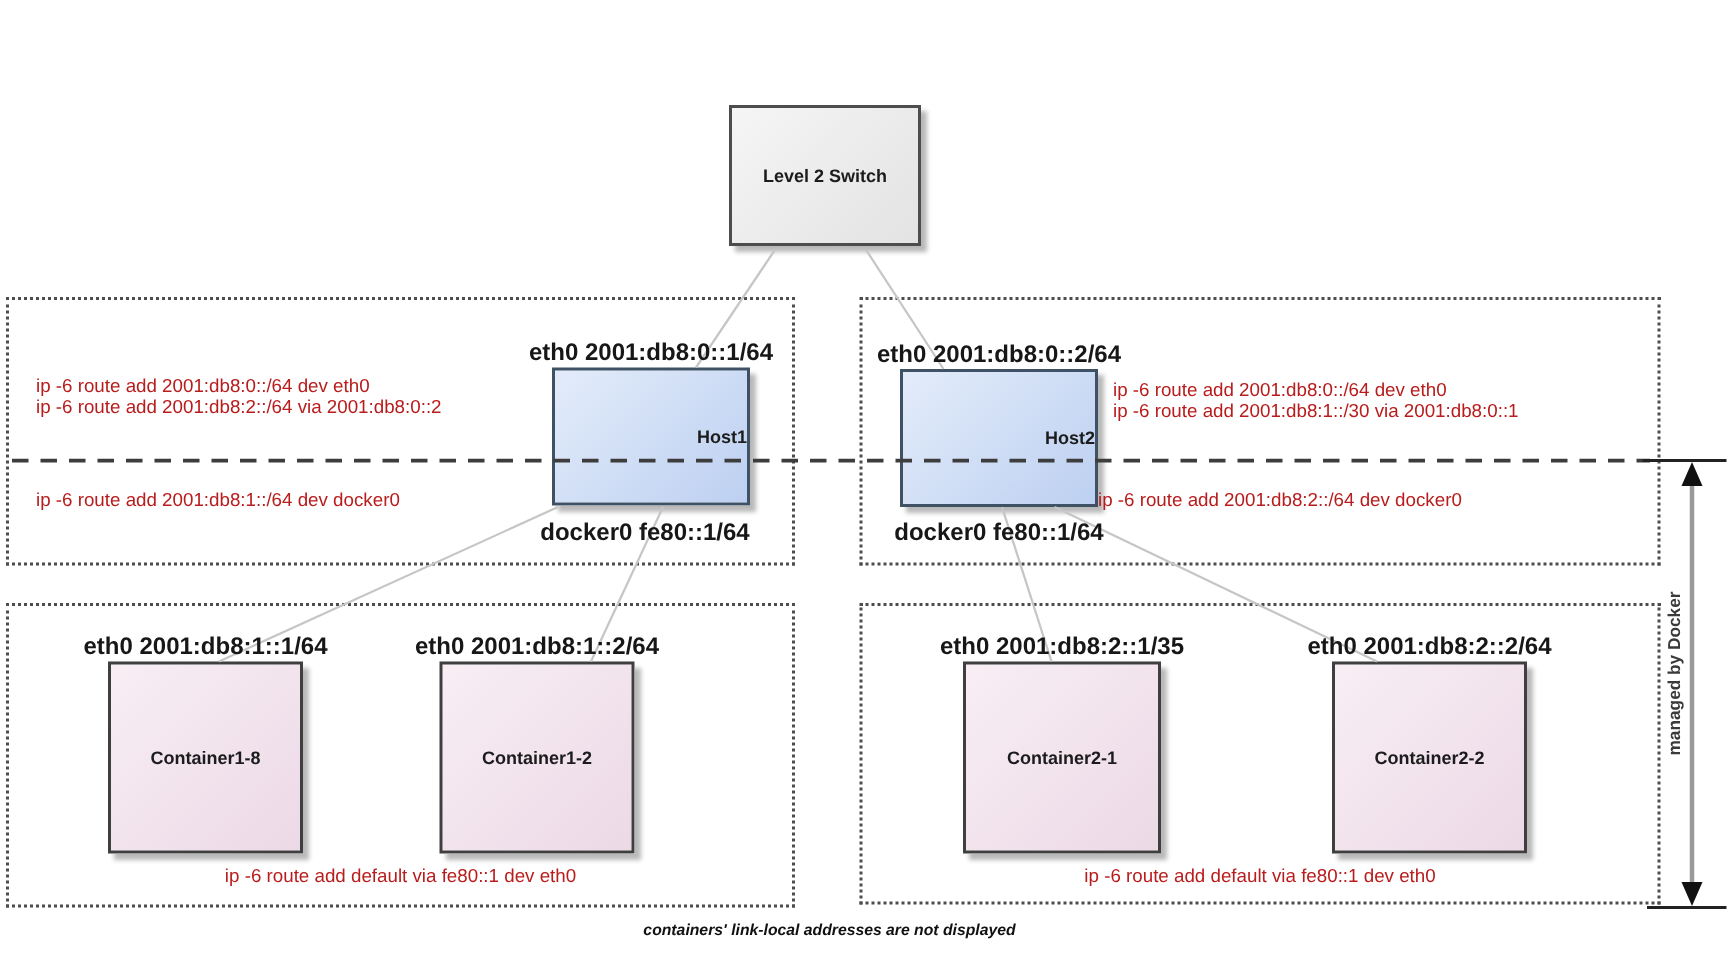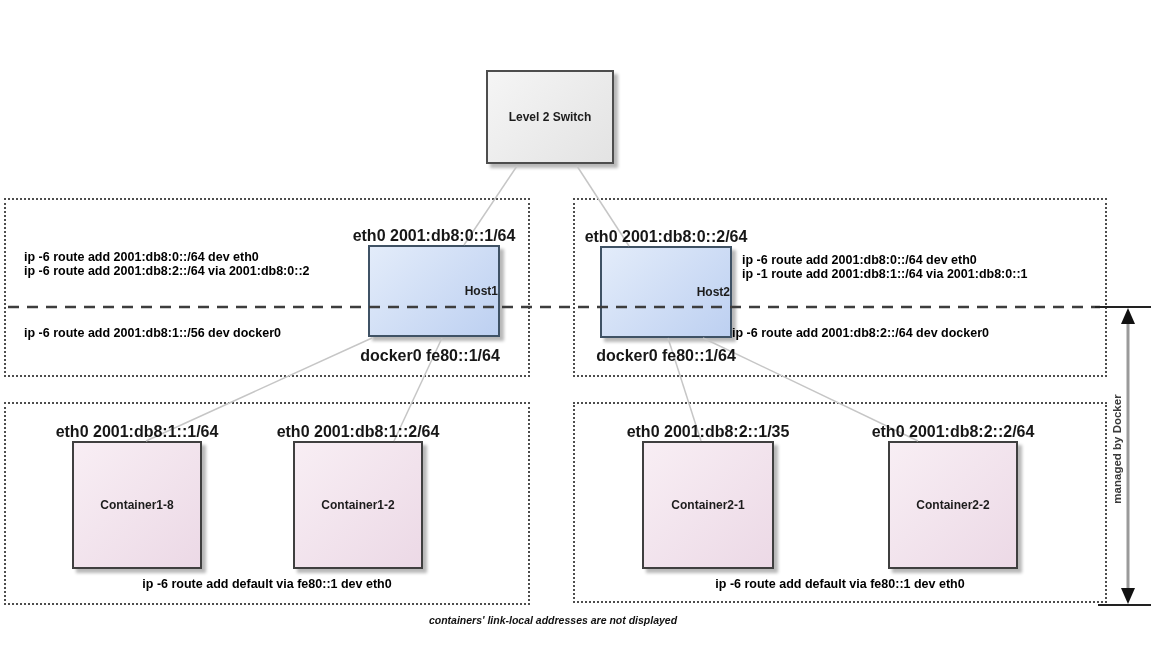--- a/index.html
+++ b/index.html
@@ -30,21 +30,21 @@
   .container-node{
     border:2px solid var(--container-border,#3f3f3f);
     background:linear-gradient(135deg,var(--container-fill-start,#f8eef4),var(--container-fill-end,#ecd9e6));
   }
   
   .lbl{
     position:absolute;font-size:16px;font-weight:bold;white-space:nowrap;color:#171717;
   }
   .lbl.center{transform:translateX(-50%);}
   .route{
-    position:absolute;font-size:12.5px;font-weight:bold;line-height:14px;white-space:nowrap;color:#000000;
+    position:absolute;font-size:12.5px;font-weight:normal;line-height:14px;white-space:nowrap;color:#b91c1c;
   }
   .side-label{
     position:absolute;left:1117px;top:449px;transform:translate(-50%,-50%) rotate(-90deg);
     font-size:11.5px;font-weight:bold;color:#3a3a3a;white-space:nowrap;
   }
   .caption{
     position:absolute;left:553px;top:614px;transform:translateX(-50%);
     font-size:10.5px;font-style:italic;font-weight:bold;color:#111;white-space:nowrap;
   }
   svg.overlay{position:absolute;left:0;top:0;pointer-events:none;}
@@ -109,24 +109,24 @@
   <div class="lbl center" style="left:666px;top:347px;">docker0 fe80::1/64</div>
   <div class="lbl center" style="left:137px;top:423px;">eth0 2001:db8:1::1/64</div>
   <div class="lbl center" style="left:358px;top:423px;">eth0 2001:db8:1::2/64</div>
   <div class="lbl center" style="left:708px;top:423px;">eth0 2001:db8:2::1/35</div>
   <div class="lbl center" style="left:953px;top:423px;">eth0 2001:db8:2::2/64</div>
 
   <div class="route" style="left:24px;top:250px;">
     <div>ip -6 route add 2001:db8:0::/64 dev eth0</div>
     <div>ip -6 route add 2001:db8:2::/64 via 2001:db8:0::2</div>
   </div>
-  <div class="route" style="left:24px;top:326px;">ip -6 route add 2001:db8:1::/56 dev docker0</div>
+  <div class="route" style="left:24px;top:326px;">ip -6 route add 2001:db8:1::/64 dev docker0</div>
   <div class="route" style="left:742px;top:253px;">
     <div>ip -6 route add 2001:db8:0::/64 dev eth0</div>
-    <div>ip -1 route add 2001:db8:1::/64 via 2001:db8:0::1</div>
+    <div>ip -6 route add 2001:db8:1::/30 via 2001:db8:0::1</div>
   </div>
   <div class="route" style="left:732px;top:326px;">ip -6 route add 2001:db8:2::/64 dev docker0</div>
 
   <div class="route" style="left:267px;top:577px;transform:translateX(-50%);">ip -6 route add default via fe80::1 dev eth0</div>
   <div class="route" style="left:840px;top:577px;transform:translateX(-50%);">ip -6 route add default via fe80::1 dev eth0</div>
 
   <div class="side-label">managed by Docker</div>
   <div class="caption">containers' link-local addresses are not displayed</div>
 
 </div>

